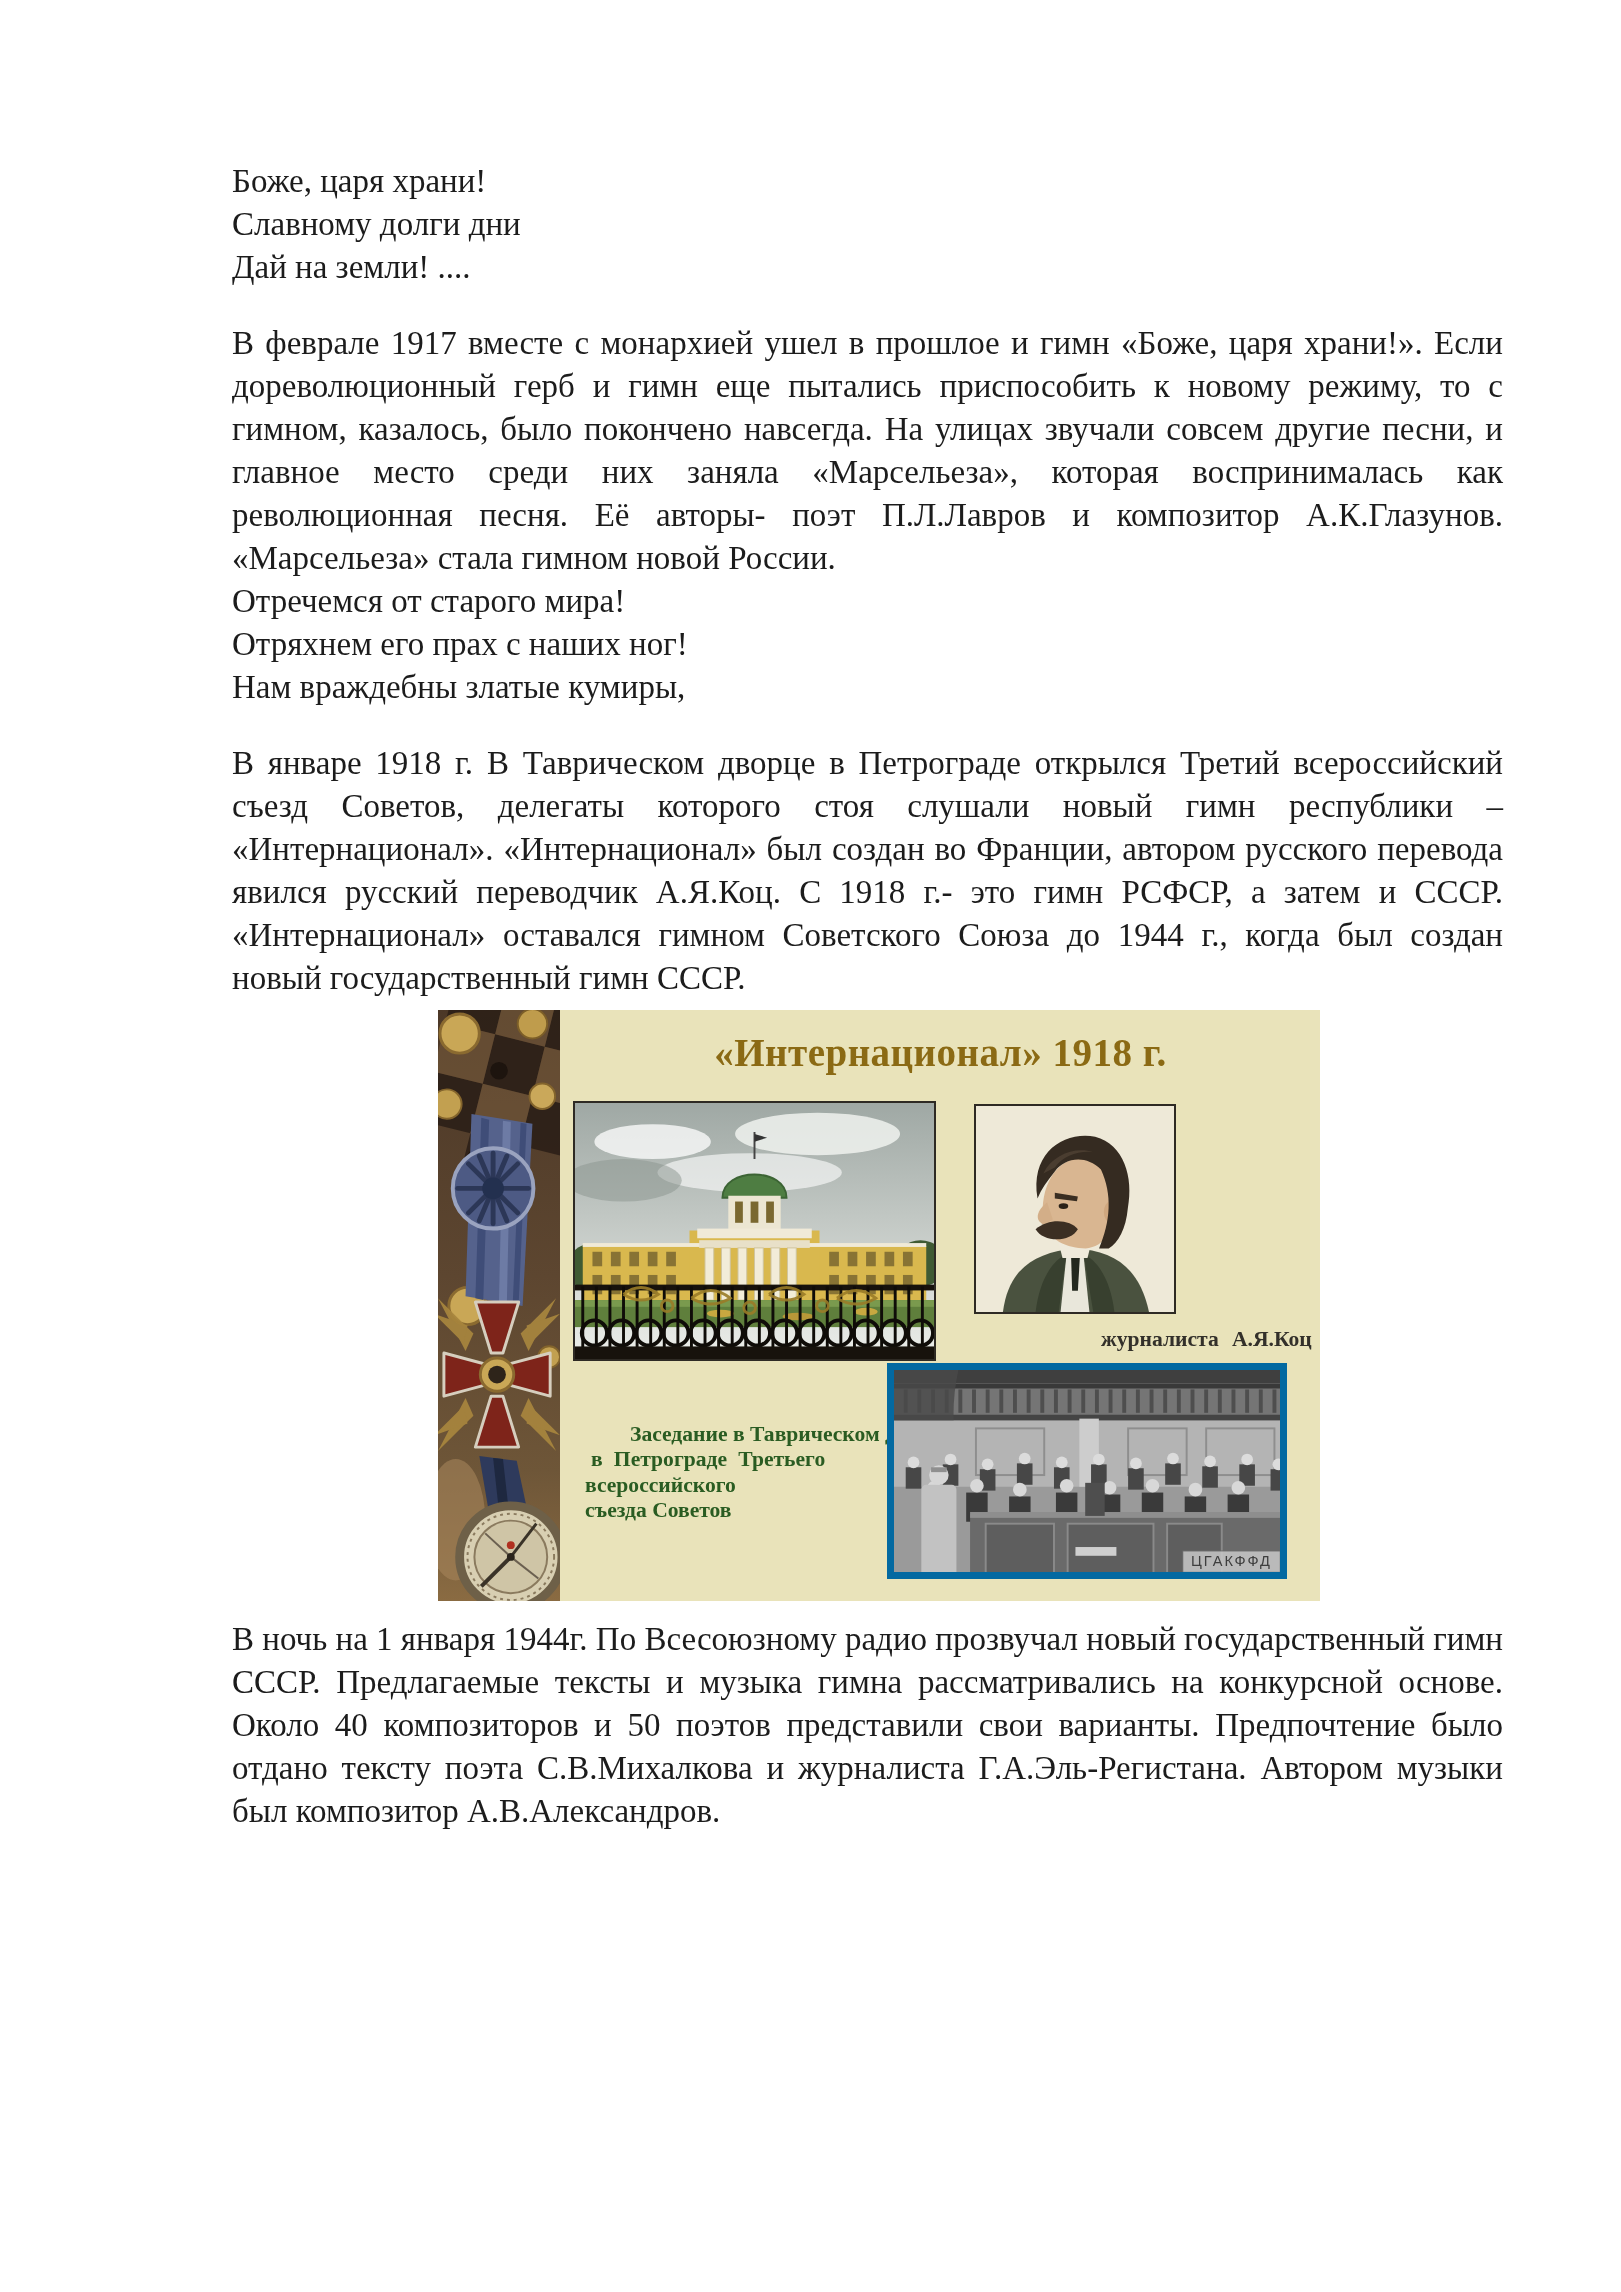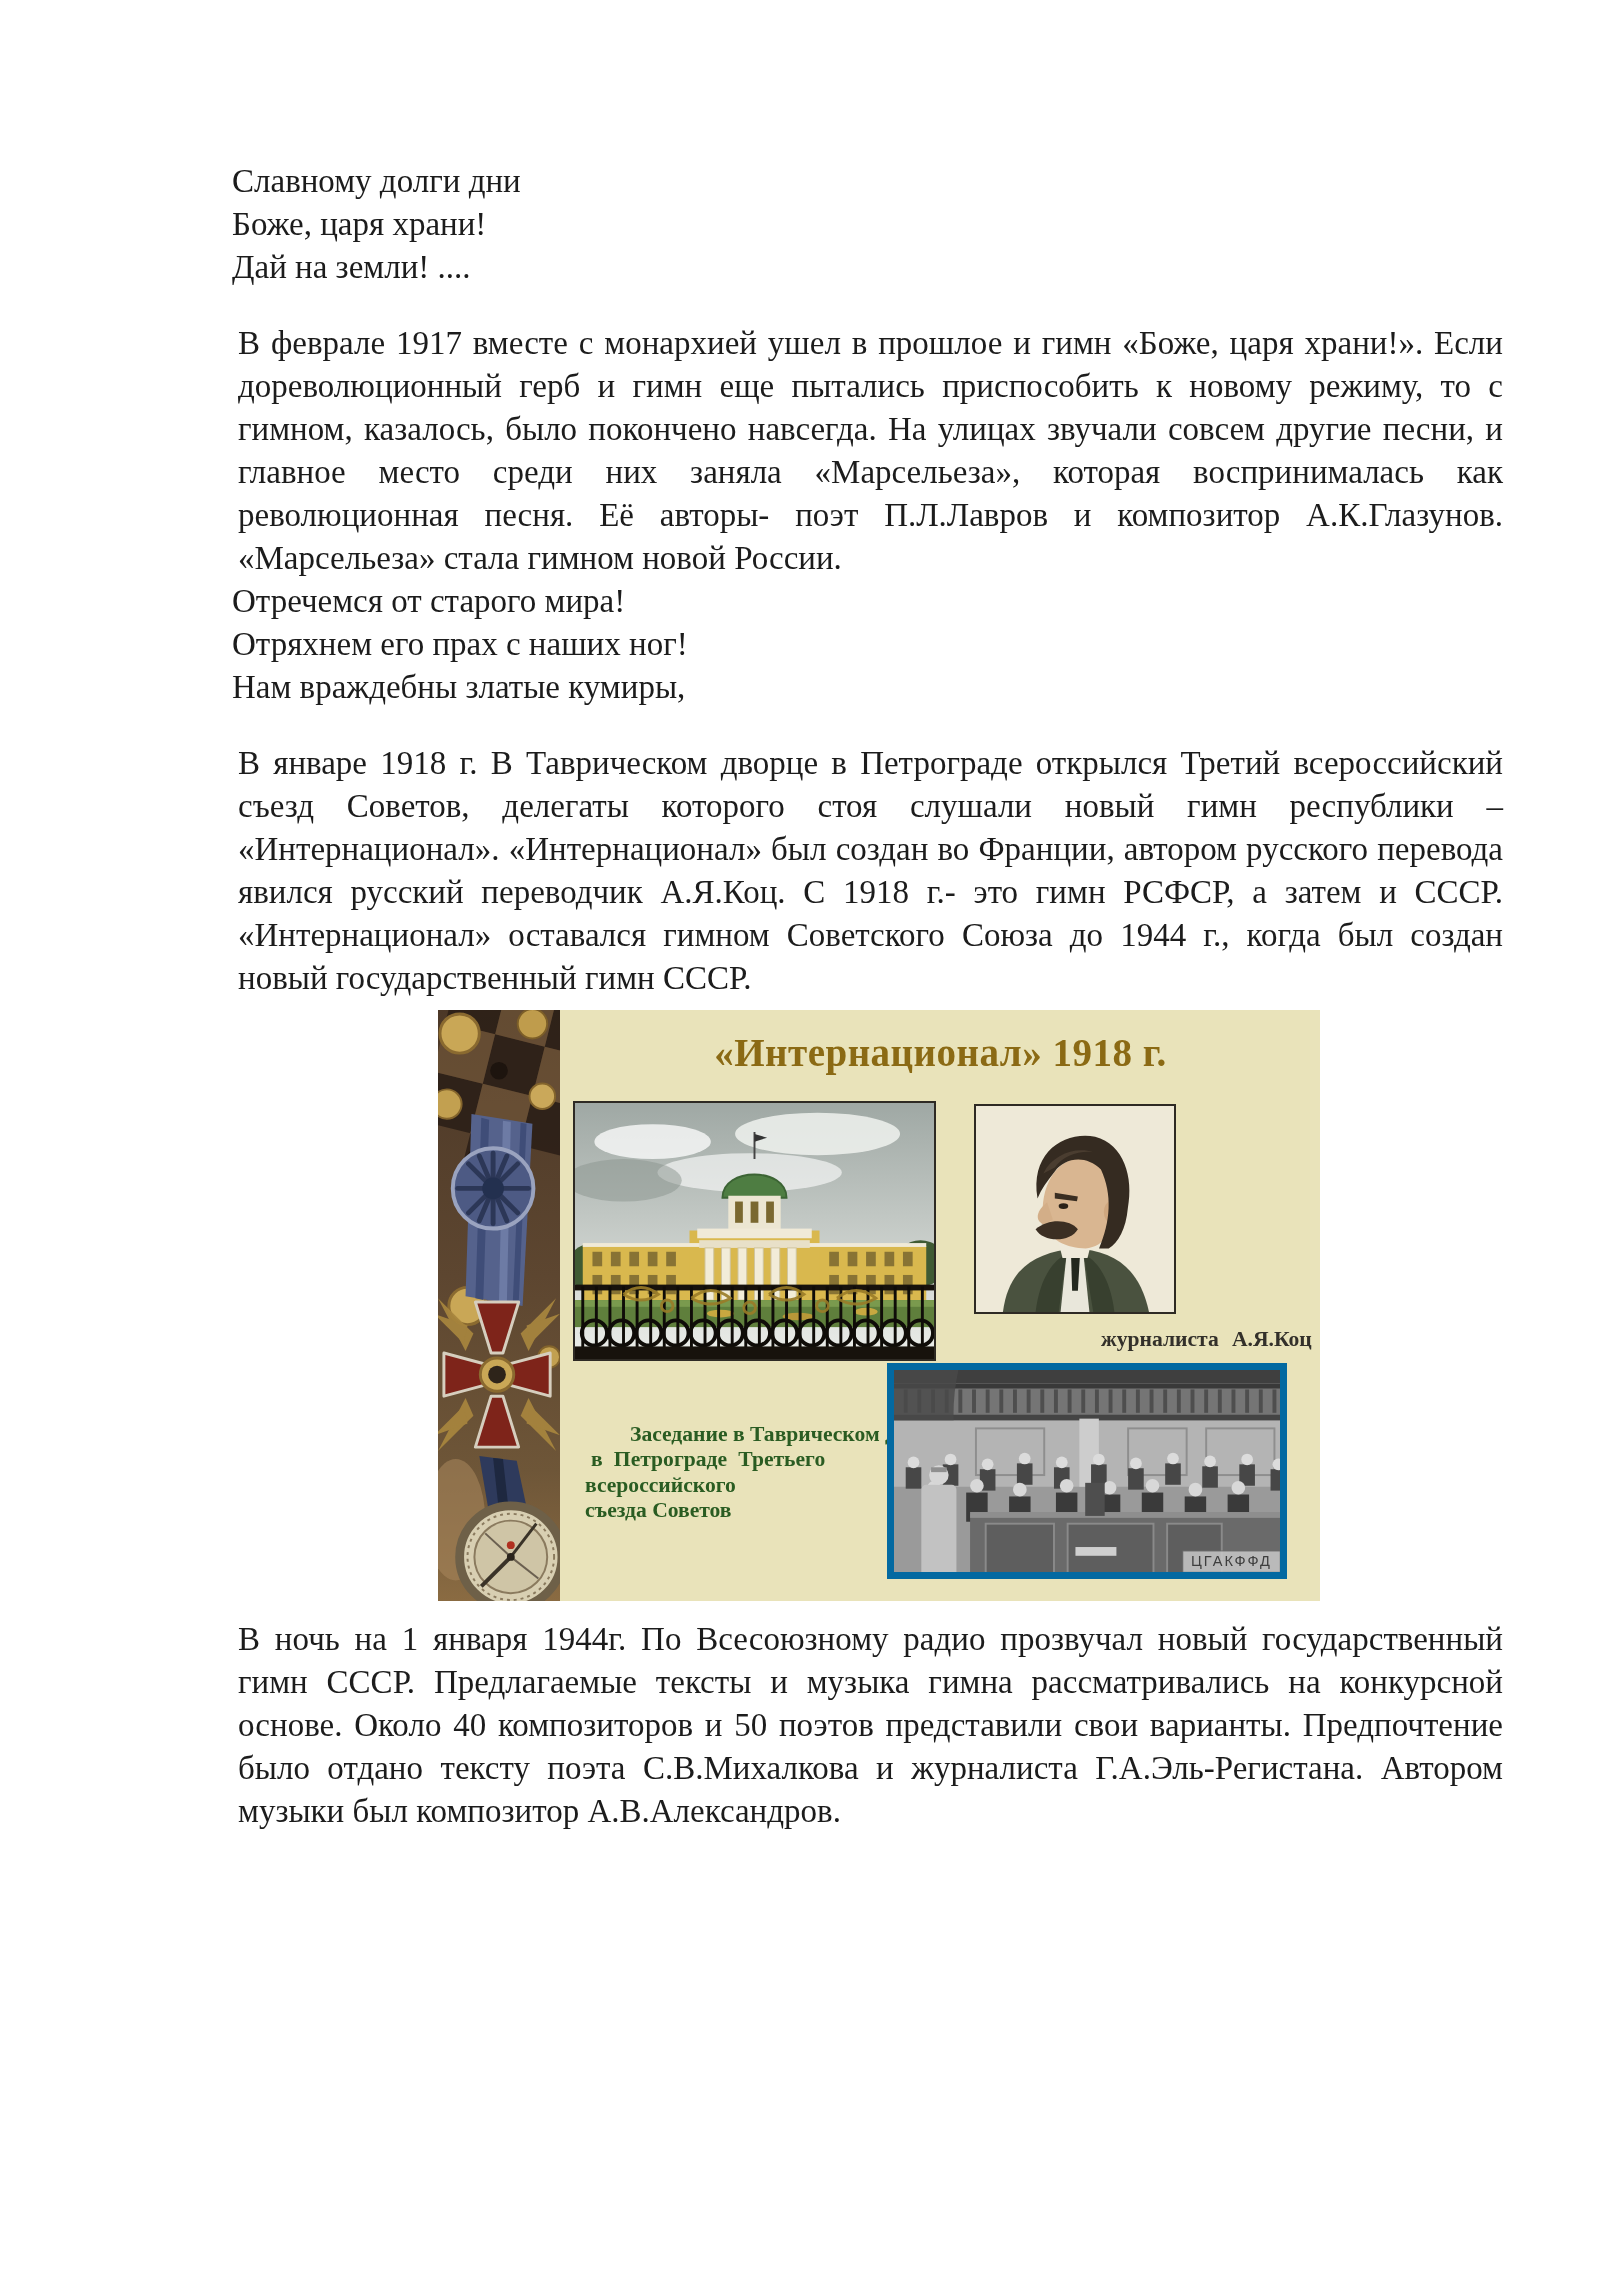--- a/index.html
+++ b/index.html
@@ -13,21 +13,21 @@
   }
   .textcol {
     position:absolute;
     left:232px; top:160px;
     width:1271px;
     font-size:33px;
     line-height:43px;
   }
   .verse .line { text-align:left; }
   .para {
-    margin:33px 0 0 6px;
+    margin:33px 0 0 0;
     text-align:justify;
   }
   .para.after-image { margin-top:17.6px; }
   .verse.tight { margin-top:0; }
 
   
   .slide {
     position:relative;
     margin:9.8px 0 0 206px;
     width:882px; height:591px;
@@ -81,22 +81,22 @@
   }
   svg { display:block; }
 </style>
 </head>
 <body>
 
 <div class="page">
   <div class="textcol">
 
     <div class="verse">
+      <div class="line">Боже, царя храни!</div>
       <div class="line">Славному долги дни</div>
-      <div class="line">Боже, царя храни!</div>
       <div class="line">Дай на земли! ....</div>
     </div>
 
     <p class="para">В феврале 1917 вместе с монархией ушел в прошлое и гимн «Боже, царя храни!». Если дореволюционный герб и гимн еще пытались приспособить к новому режиму, то с гимном, казалось, было покончено навсегда. На улицах звучали совсем другие песни, и главное место среди них заняла «Марсельеза», которая воспринималась как революционная песня. Её авторы- поэт П.Л.Лавров и композитор А.К.Глазунов. «Марсельеза» стала гимном новой России.</p>
 
     <div class="verse tight">
       <div class="line">Отречемся от старого мира!</div>
       <div class="line">Отряхнем его прах с наших ног!</div>
       <div class="line">Нам враждебны златые кумиры,</div>
     </div>

